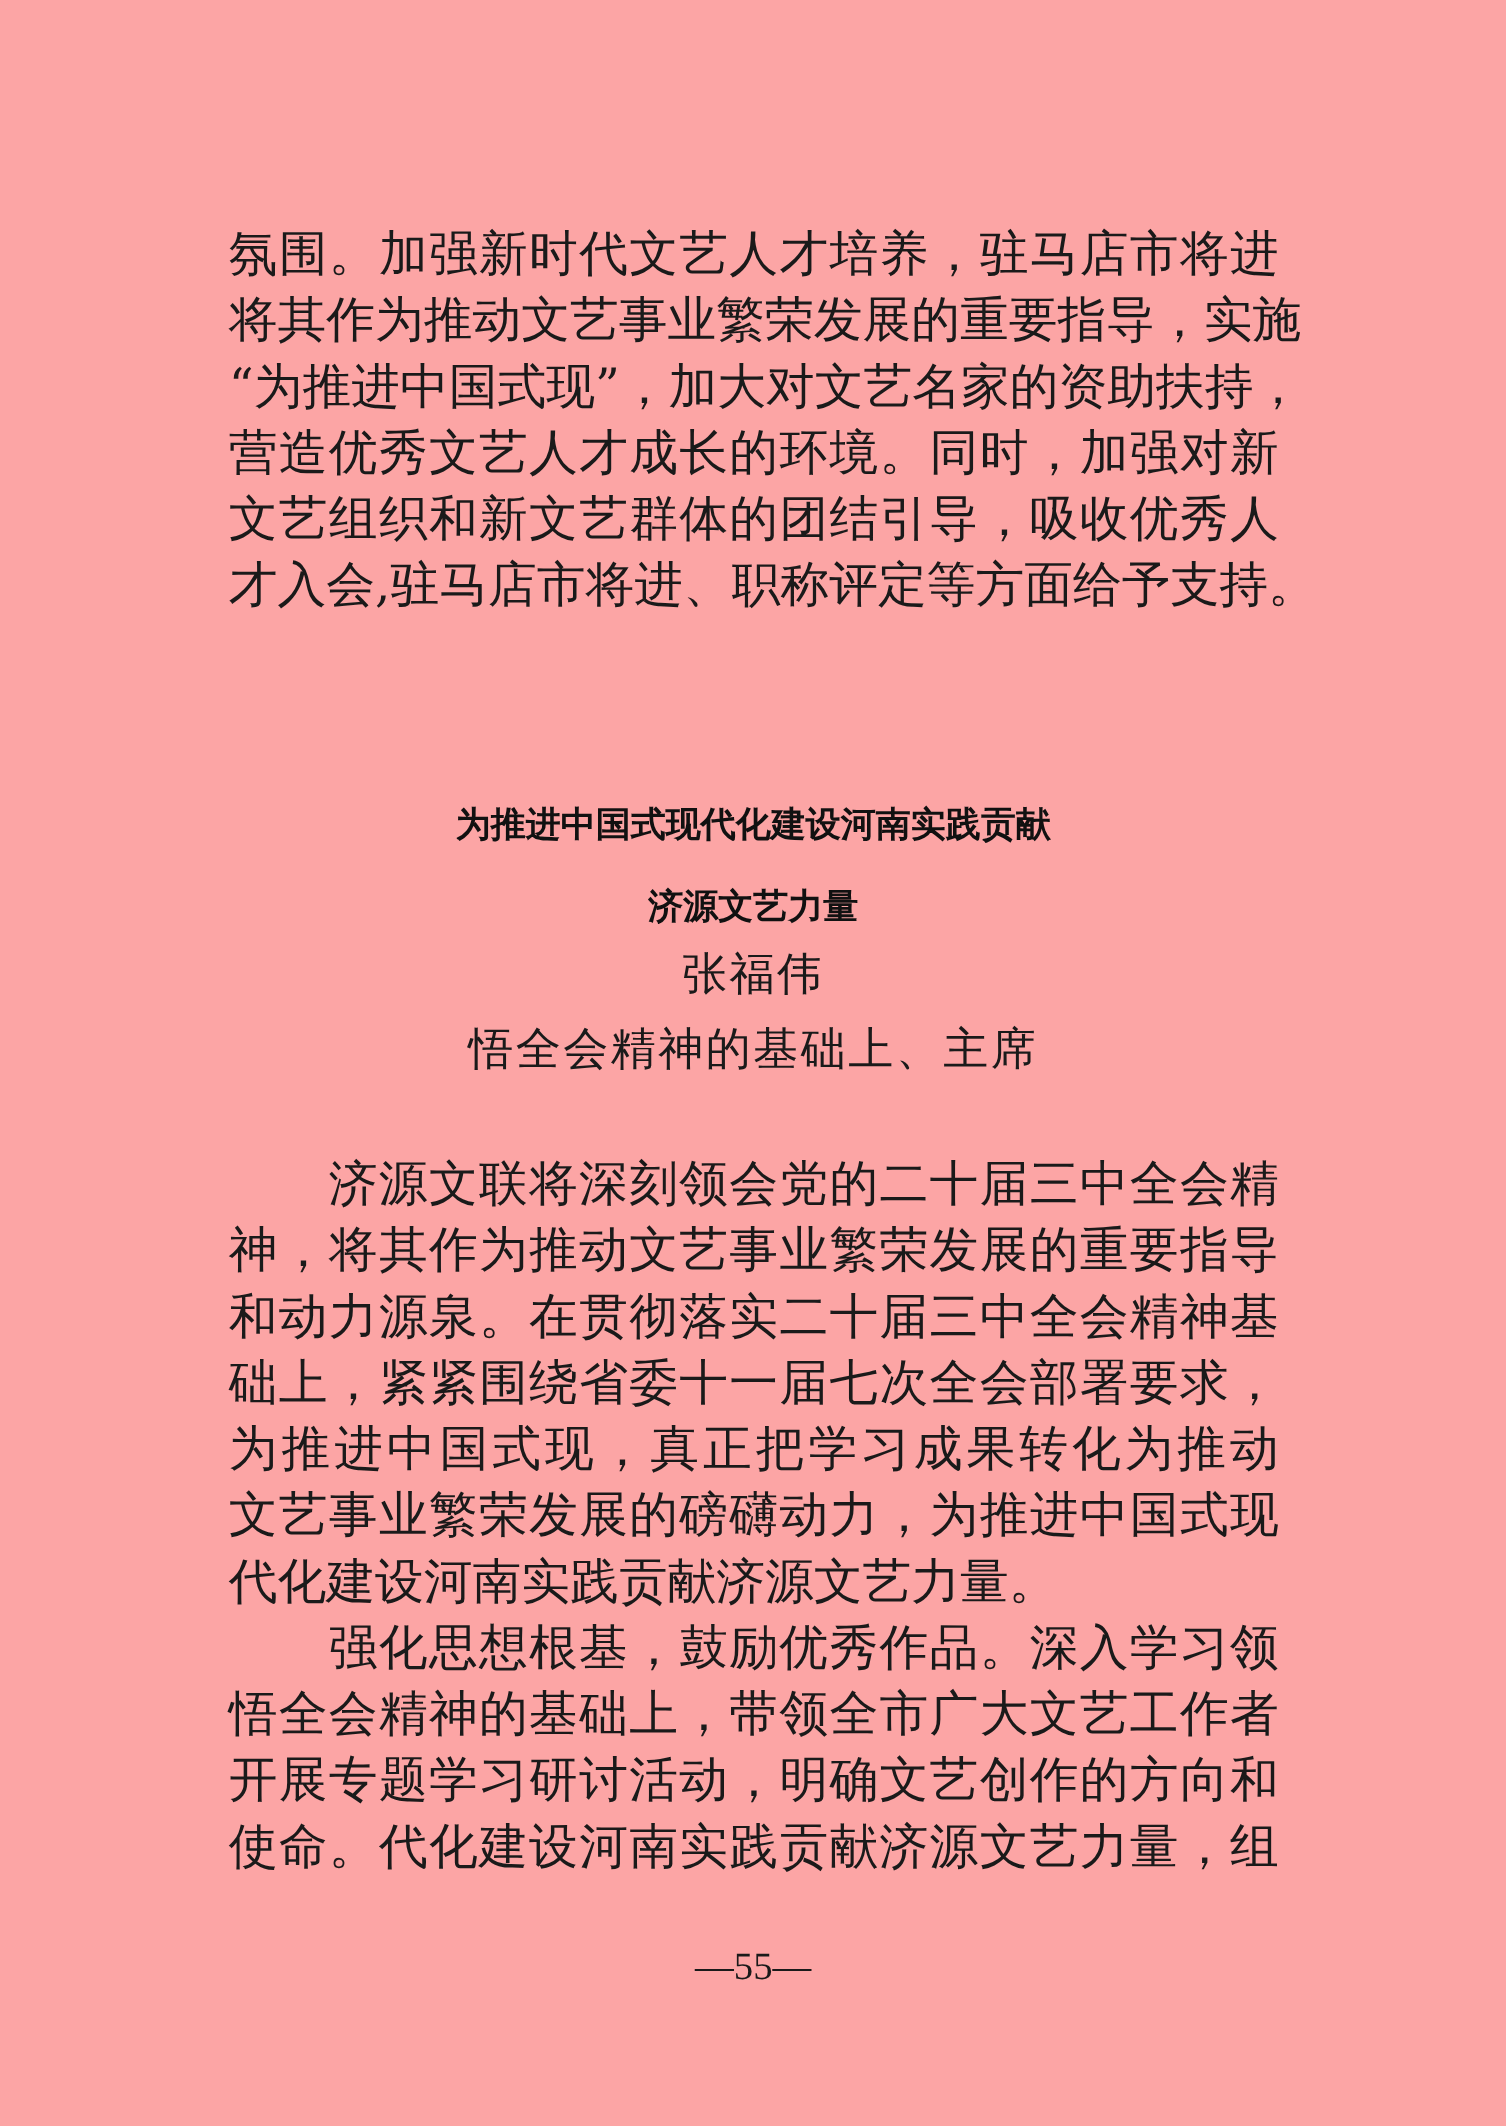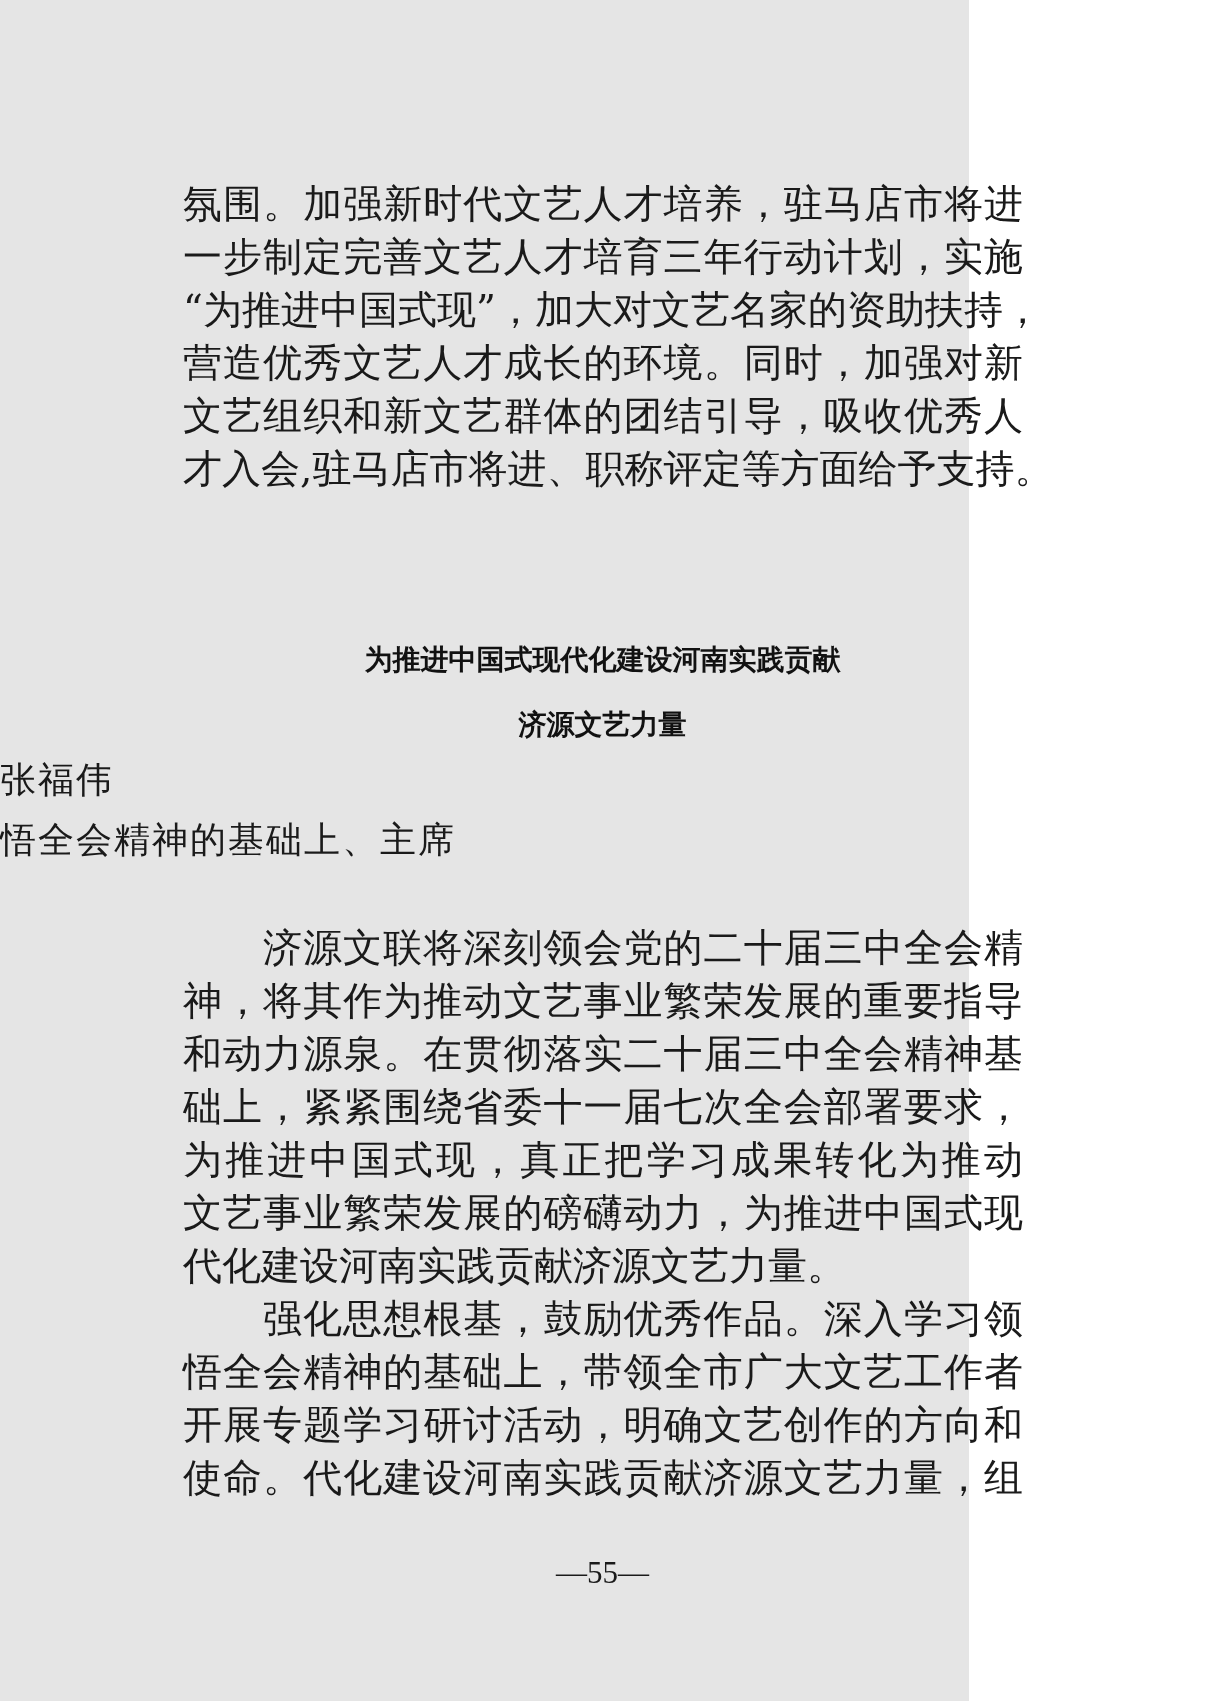--- a/index.html
+++ b/index.html
@@ -1,48 +1,48 @@
 <!DOCTYPE html>
 <html><head>
 <meta charset="utf-8">
 <style>
   html, body { margin: 0; padding: 0; background: #ffffff; }
   body { width: 1205px; height: 1701px; position: relative; overflow: hidden; color: #1a1a1a; }
-  .page { position: absolute; left: 0; top: 0; width: 969px; height: 1701px; background: #e5e5e5; }
+  .page { position: absolute; left: 0; top: 0; width: 1205px; height: 1701px; background: #fca5a5; }
   .line {
     position: absolute; left: 183px; width: 840px; height: 53px; line-height: 53px;
     font-family: "DejaVu Serif", "Liberation Serif", serif;
     font-size: 39px; white-space: nowrap; overflow: visible;
     text-align: justify; text-align-last: justify; letter-spacing: 0;
   }
   .line.last { text-align-last: left; }
   .line.indent { left: 263px; width: 760px; }
   .title {
     position: absolute; left: 0; width: 1205px; text-align: center;
     font-family: "DejaVu Sans", "Liberation Sans", sans-serif; font-weight: bold;
     font-size: 28px; line-height: 60px; height: 60px; color: #111;
   }
   .byline {
-    position: absolute; left: 0; width: 1205px; text-align: left;
+    position: absolute; left: 0; width: 1205px; text-align: center;
     font-family: "DejaVu Serif", "Liberation Serif", serif;
     font-size: 36px; line-height: 50px; height: 50px; letter-spacing: 2px;
   }
   .pagenum {
     position: absolute; left: 0; width: 1205px; top: 1555px; text-align: center;
     font-family: "Liberation Serif", "DejaVu Serif", serif; font-size: 31px; line-height: 36px;
   }
 </style>
 </head>
 <body>
 
 <div class="page">
 
   <div>
     <div class="line" style="top:177px">氛围。加强新时代文艺人才培养，驻马店市将进</div>
-    <div class="line" style="top:230px">一步制定完善文艺人才培育三年行动计划，实施</div>
+    <div class="line" style="top:230px">将其作为推动文艺事业繁荣发展的重要指导，实施</div>
     <div class="line" style="top:283px">“为推进中国式现”，加大对文艺名家的资助扶持，</div>
     <div class="line" style="top:336px">营造优秀文艺人才成长的环境。同时，加强对新</div>
     <div class="line" style="top:389px">文艺组织和新文艺群体的团结引导，吸收优秀人</div>
     <div class="line" style="top:442px">才入会,驻马店市将进、职称评定等方面给予支持。</div>
   </div>
 
   <div>
     <div class="title" style="top:630px">为推进中国式现代化建设河南实践贡献</div>
     <div class="title" style="top:695px">济源文艺力量</div>
     <div class="byline" style="top:755px">张福伟</div>

